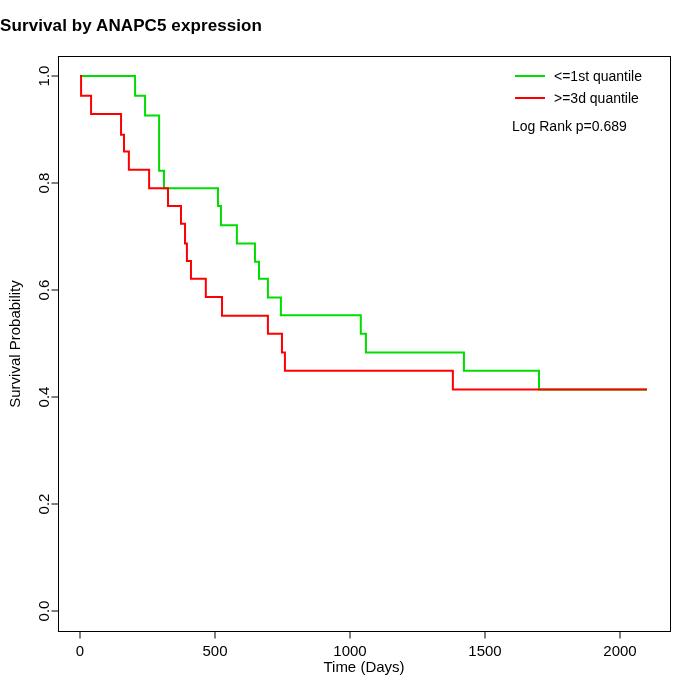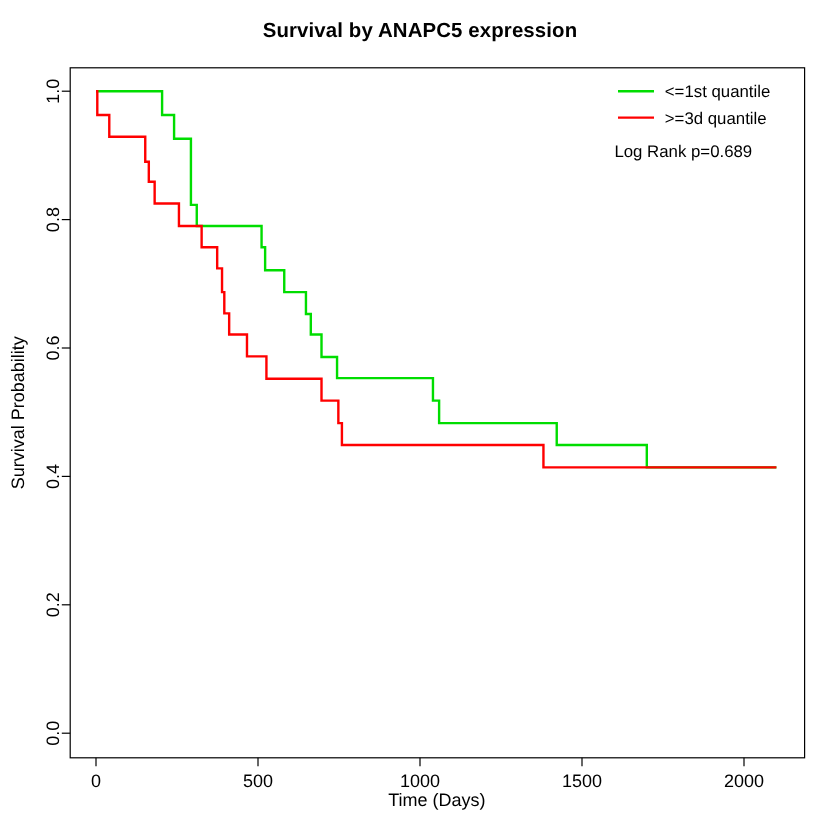--- a/index.html
+++ b/index.html
@@ -19,21 +19,21 @@
     position: relative;
     width: 700px;
     height: 700px;
     background: #ffffff;
   }
   #chart-title {
     position: absolute;
     left: 0;
     top: 16px;
     width: 700px;
-    text-align: center;
+    text-align: left;
     font-size: 17px;
     font-weight: bold;
     letter-spacing: 0.1px;
     font-family: "Liberation Sans", sans-serif;
   }
   #plot-svg {
     position: absolute;
     left: 0;
     top: 0;
   }

